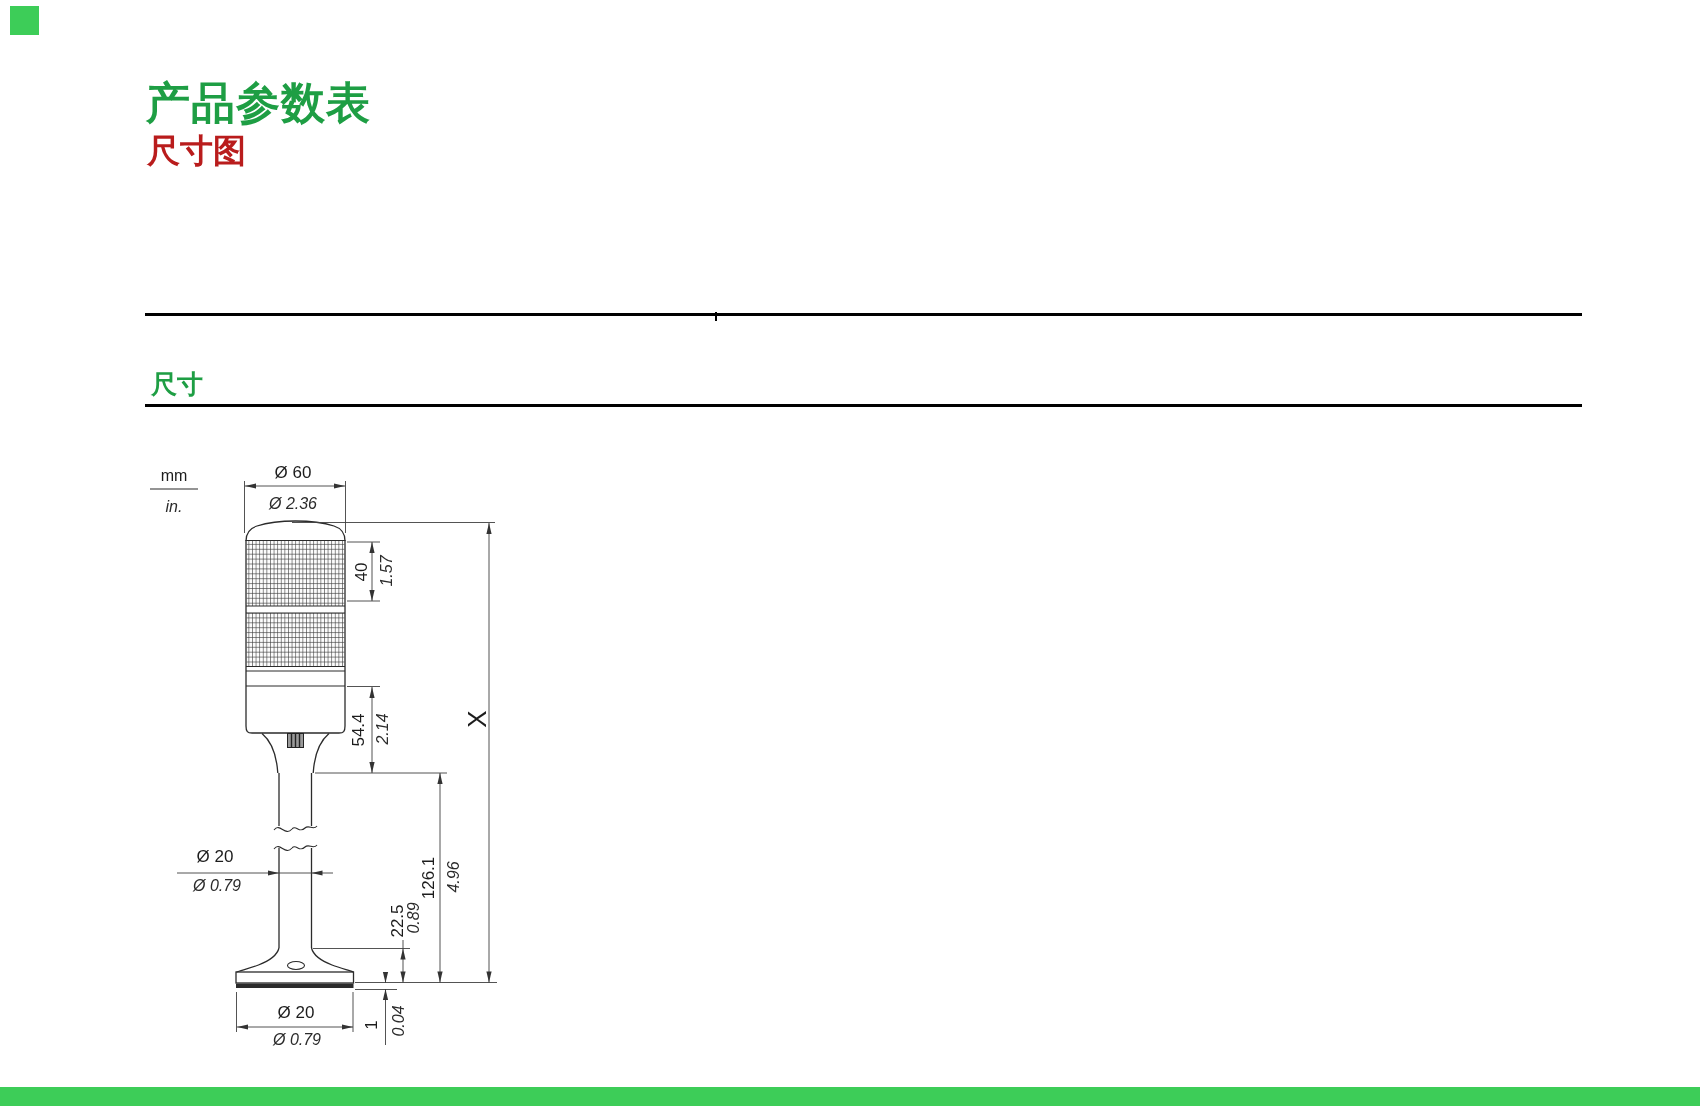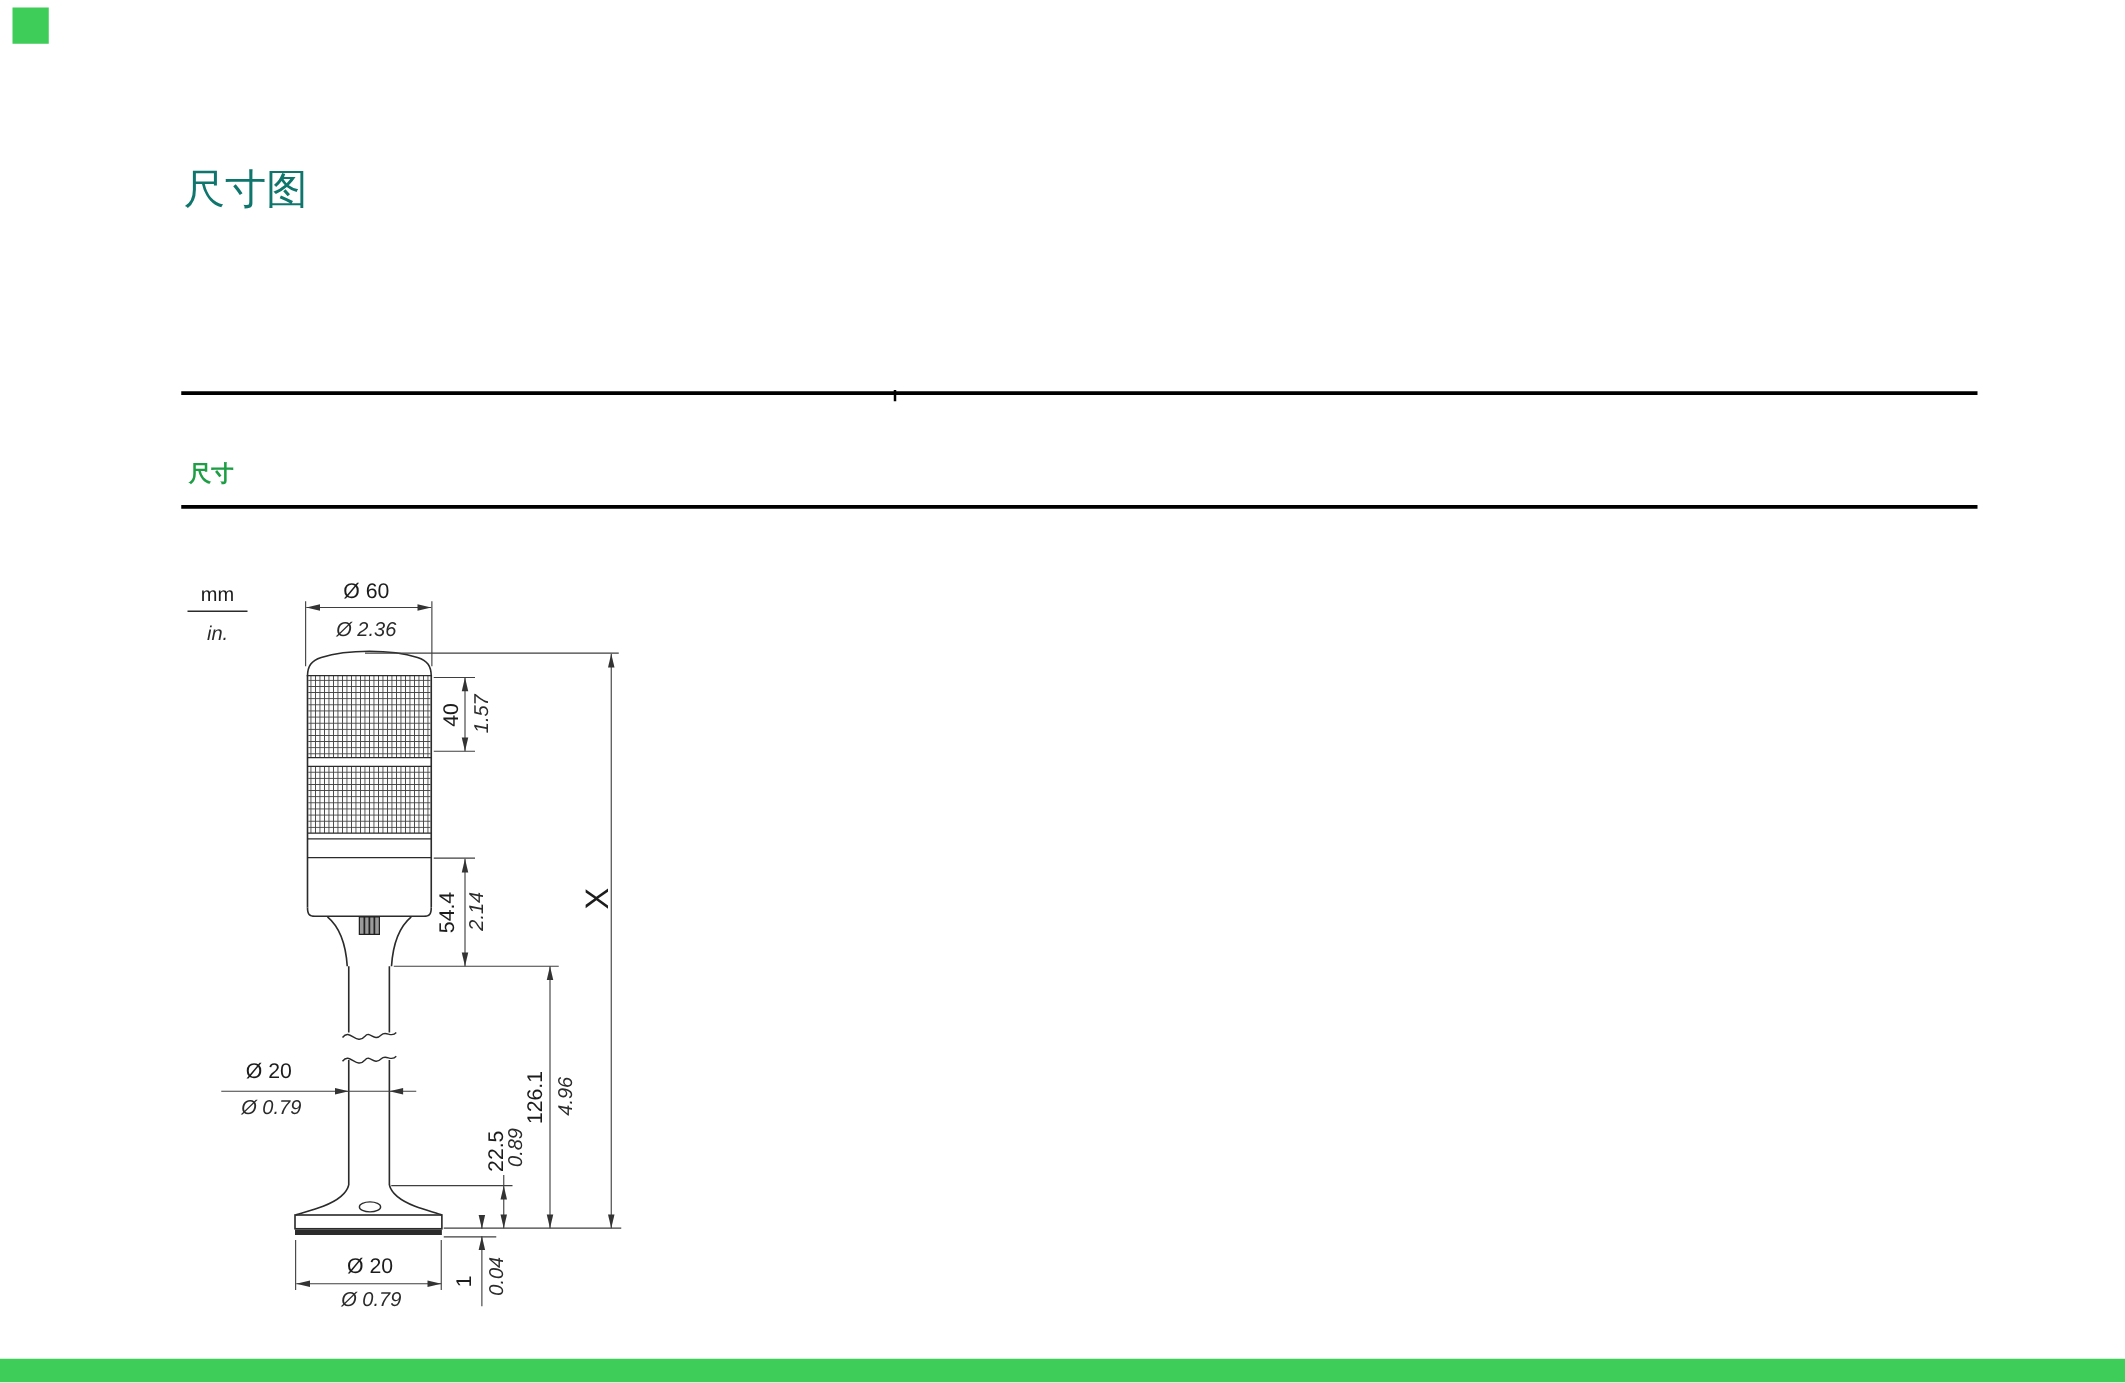--- a/index.html
+++ b/index.html
@@ -2,44 +2,45 @@
 <html><head>
 <meta charset="utf-8">
 <style>
   html,body{margin:0;padding:0;background:#ffffff;width:1700px;height:1106px;overflow:hidden;
     font-family:"Liberation Sans",sans-serif;}
   .page{position:relative;width:1700px;height:1106px;background:#fff;}
   .corner-mark{position:absolute;left:10px;top:6px;width:29px;height:29px;background:#3dcd58;}
   .footer-bar{position:absolute;left:0;bottom:0;width:1700px;height:19px;background:#3dcd58;}
   .doc-title{position:absolute;left:146px;top:74px;font-size:44px;font-weight:700;color:#1e9e44;
     letter-spacing:1px;white-space:nowrap;}
-  .doc-subtitle{position:absolute;left:147px;top:129px;font-size:33px;font-weight:400;color:#0f766e;
+  .doc-subtitle{position:absolute;left:147px;top:129px;font-size:33px;font-weight:700;color:#b91c1c;
     white-space:nowrap;}
   .product-code{position:absolute;left:710px;top:68px;font-size:52px;font-weight:400;color:#1a1a1a;
     white-space:nowrap;}
   .rule{position:absolute;left:145px;width:1437px;height:3px;background:#000;}
   .rule-1{top:313px;}
   .rule-2{top:404px;}
   .rule-tick{position:absolute;left:715px;top:312px;width:2px;height:9px;background:#000;}
-  .section-label{position:absolute;left:151px;top:367px;font-size:18px;font-weight:600;color:#1e9e44;
+  .section-label{position:absolute;left:151px;top:367px;font-size:26px;font-weight:600;color:#1e9e44;
     white-space:nowrap;}
   .drawing{position:absolute;left:130px;top:415px;width:400px;height:650px;}
   
   .t-mm{font-family:"Liberation Sans",sans-serif;font-size:17px;fill:#1c1c1c;}
   .t-in{font-family:"Liberation Sans",sans-serif;font-size:16px;font-style:italic;fill:#2b2b2b;}
   .t-leg{font-family:"Liberation Sans",sans-serif;font-size:16px;fill:#1c1c1c;}
   .t-x{font-family:"Liberation Sans",sans-serif;font-size:26px;fill:#1c1c1c;}
 </style>
 </head>
 <body>
 
 <div class="page">
 
   <div class="corner-mark"></div>
 
+  <div class="doc-title">产品参数表</div>
   <div class="doc-subtitle">尺寸图</div>
 
   <div class="rule rule-1"></div>
   <div class="rule-tick"></div>
 
   <div class="section-label">尺寸</div>
   <div class="rule rule-2"></div>
 
   <svg class="drawing" viewBox="130 415 400 650" xmlns="http://www.w3.org/2000/svg">
     <defs>

